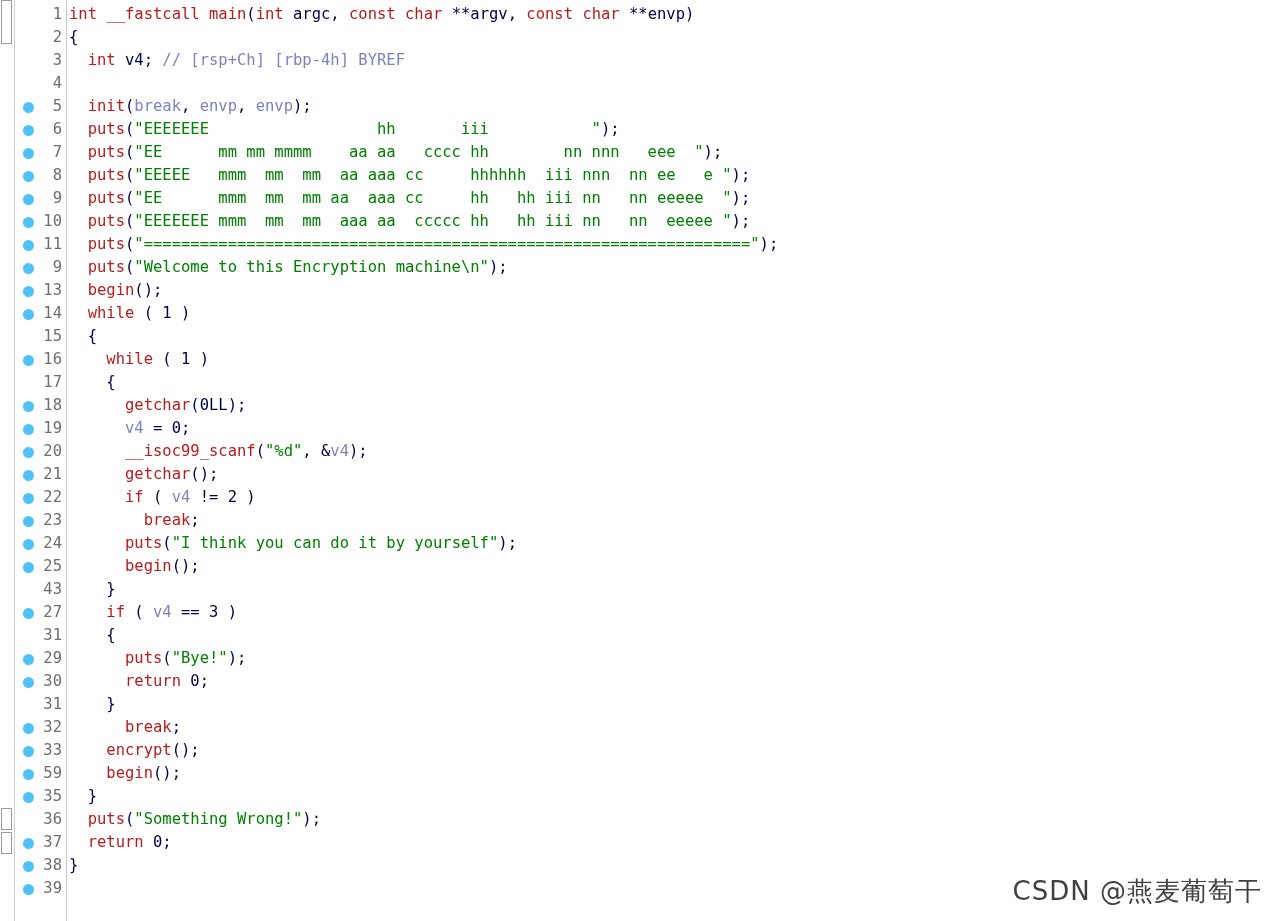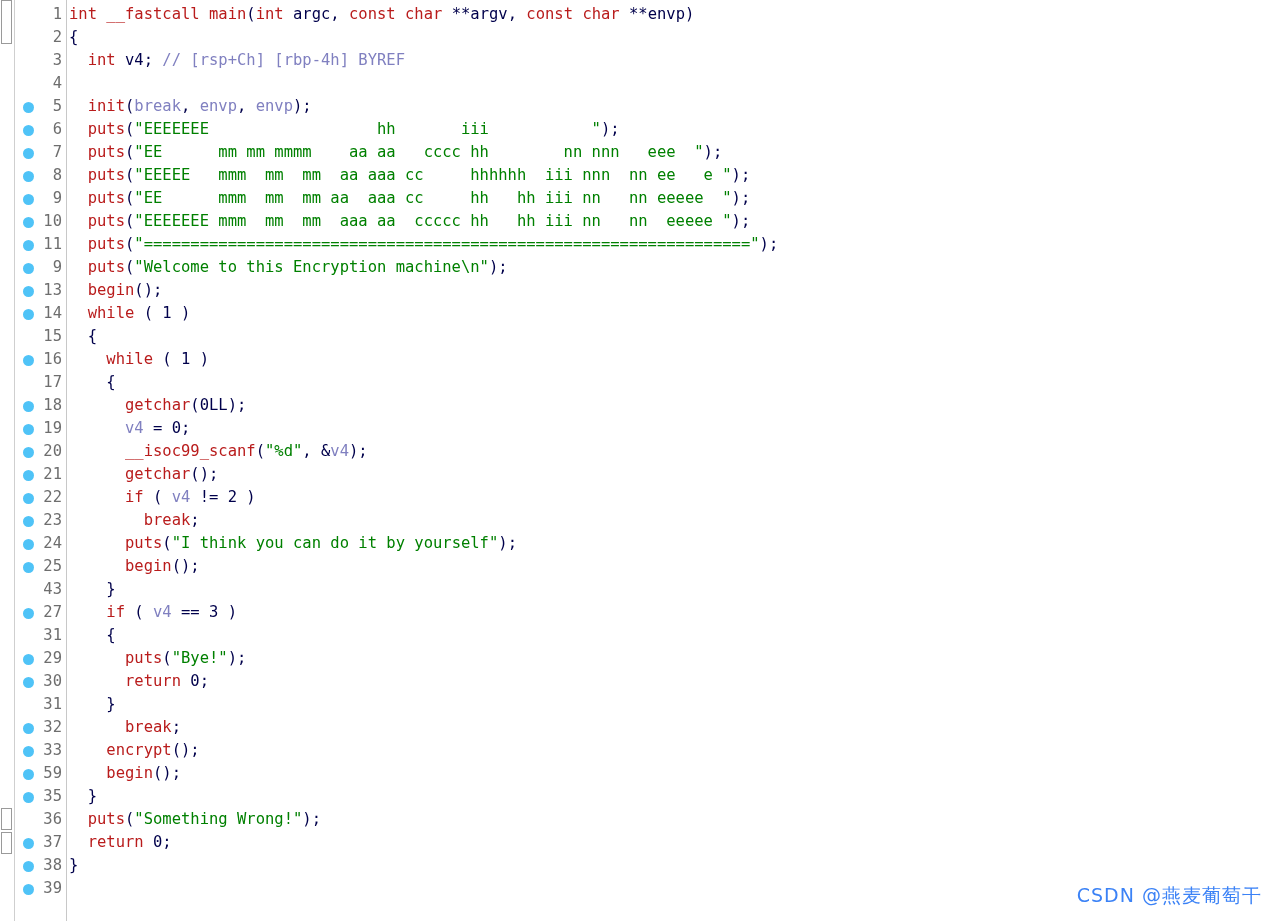--- a/index.html
+++ b/index.html
@@ -95,22 +95,22 @@
   .t-cmt   { color: #8080c0; margin-top: 44px; }   
   .t-var   { color: #8080c0; }   
   .t-num   { color: #00004b; }
 
   
   .watermark {
     position: absolute;
     right: 16px;
     bottom: 12px;
     font-family: "DejaVu Sans", "Liberation Sans", sans-serif;
-    font-size: 19px;
-    color: #3b82f6;
+    font-size: 26px;
+    color: #404040;
     letter-spacing: 1px;
     user-select: none;
   }
 </style>
 </head>
 <body>
 
 <div id="app">
 
   <div class="fold-strip" id="fold-strip">

